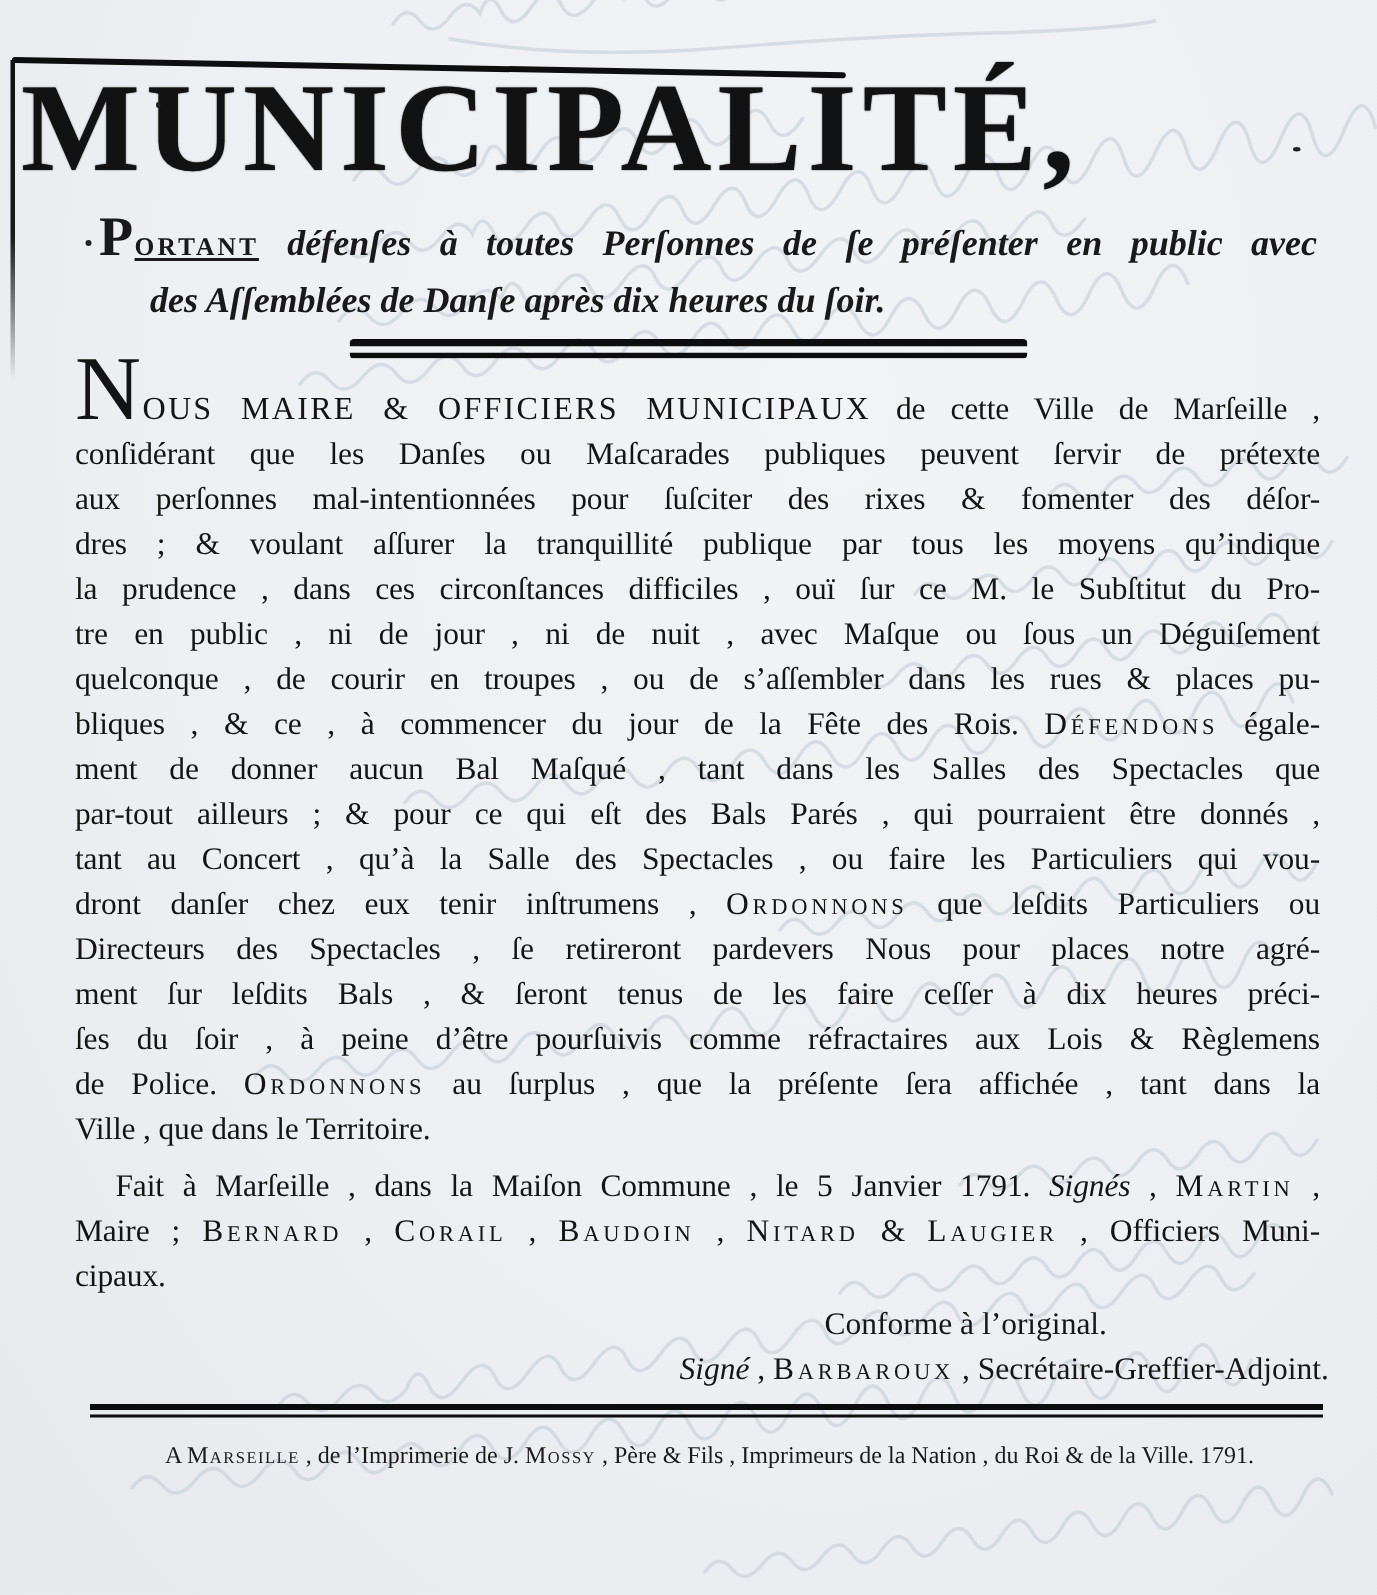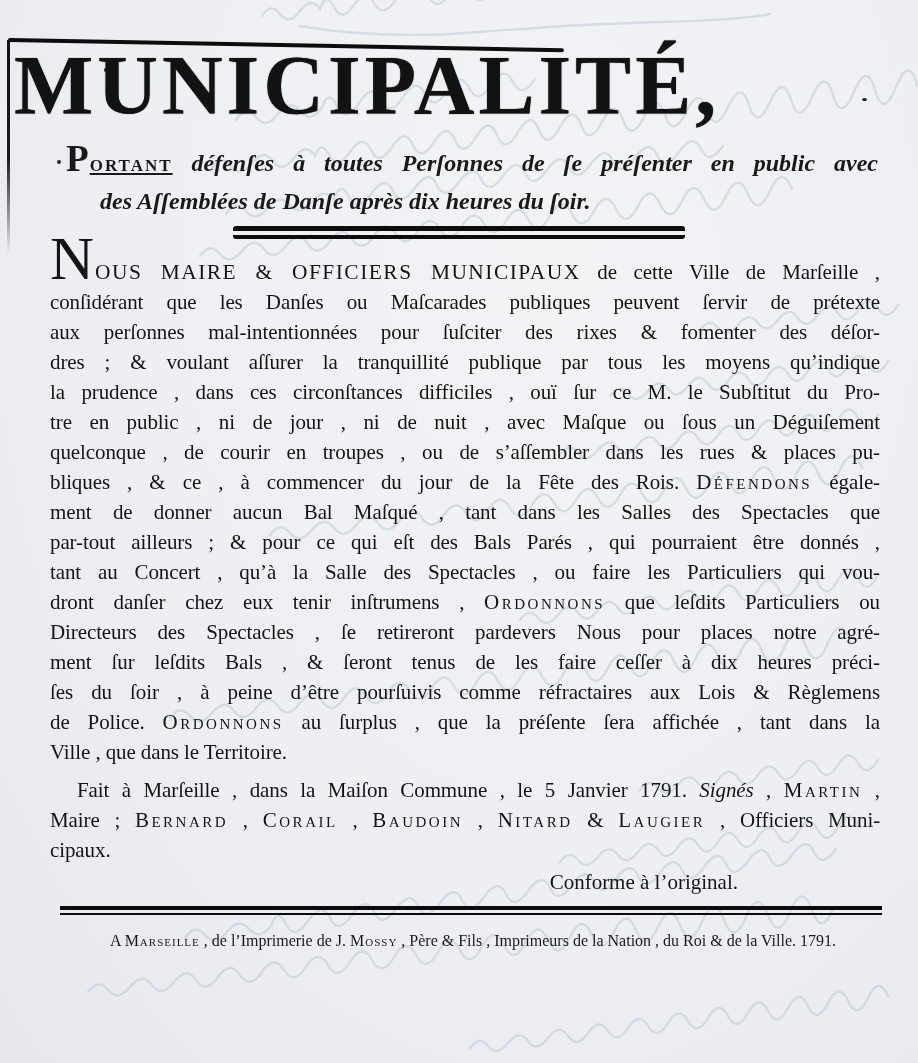--- a/index.html
+++ b/index.html
@@ -137,20 +137,21 @@
       </div>
 
     <div class="bodytext closing">
         <div class="line indent"><span>Fait à Marſeille , dans la Maiſon Commune , le 5 Janvier 1791. </span><span class="seg-it">Signés</span><span> , </span><span class="seg-sc">Martin</span><span> ,</span></div>
         <div class="line"><span>Maire ; </span><span class="seg-sc">Bernard</span><span> , </span><span class="seg-sc">Corail</span><span> , </span><span class="seg-sc">Baudoin</span><span> , </span><span class="seg-sc">Nitard</span><span> &amp; </span><span class="seg-sc">Laugier</span><span> , Officiers Muni-</span></div>
         <div class="line end"><span>cipaux.</span></div>
       </div>
 
     <div class="closing-right">
         <div class="line conforme"><span>Conforme à l’original.</span></div>
+        <div class="line"><span class="seg-it">Signé</span><span> , </span><span class="seg-sc">Barbaroux</span><span> , Secrétaire-Greffier-Adjoint.</span></div>
       </div>
 
     <div class="footer-rule"></div>
 
     <div class="imprint">
         <div class="line"><span>A </span><span class="seg-sc">Marseille</span><span> , de l’Imprimerie de J. </span><span class="seg-sc">Mossy</span><span> , Père &amp; Fils , Imprimeurs de la Nation , du Roi &amp; de la Ville. 1791.</span></div>
       </div>
   </div>
 </div>
 

